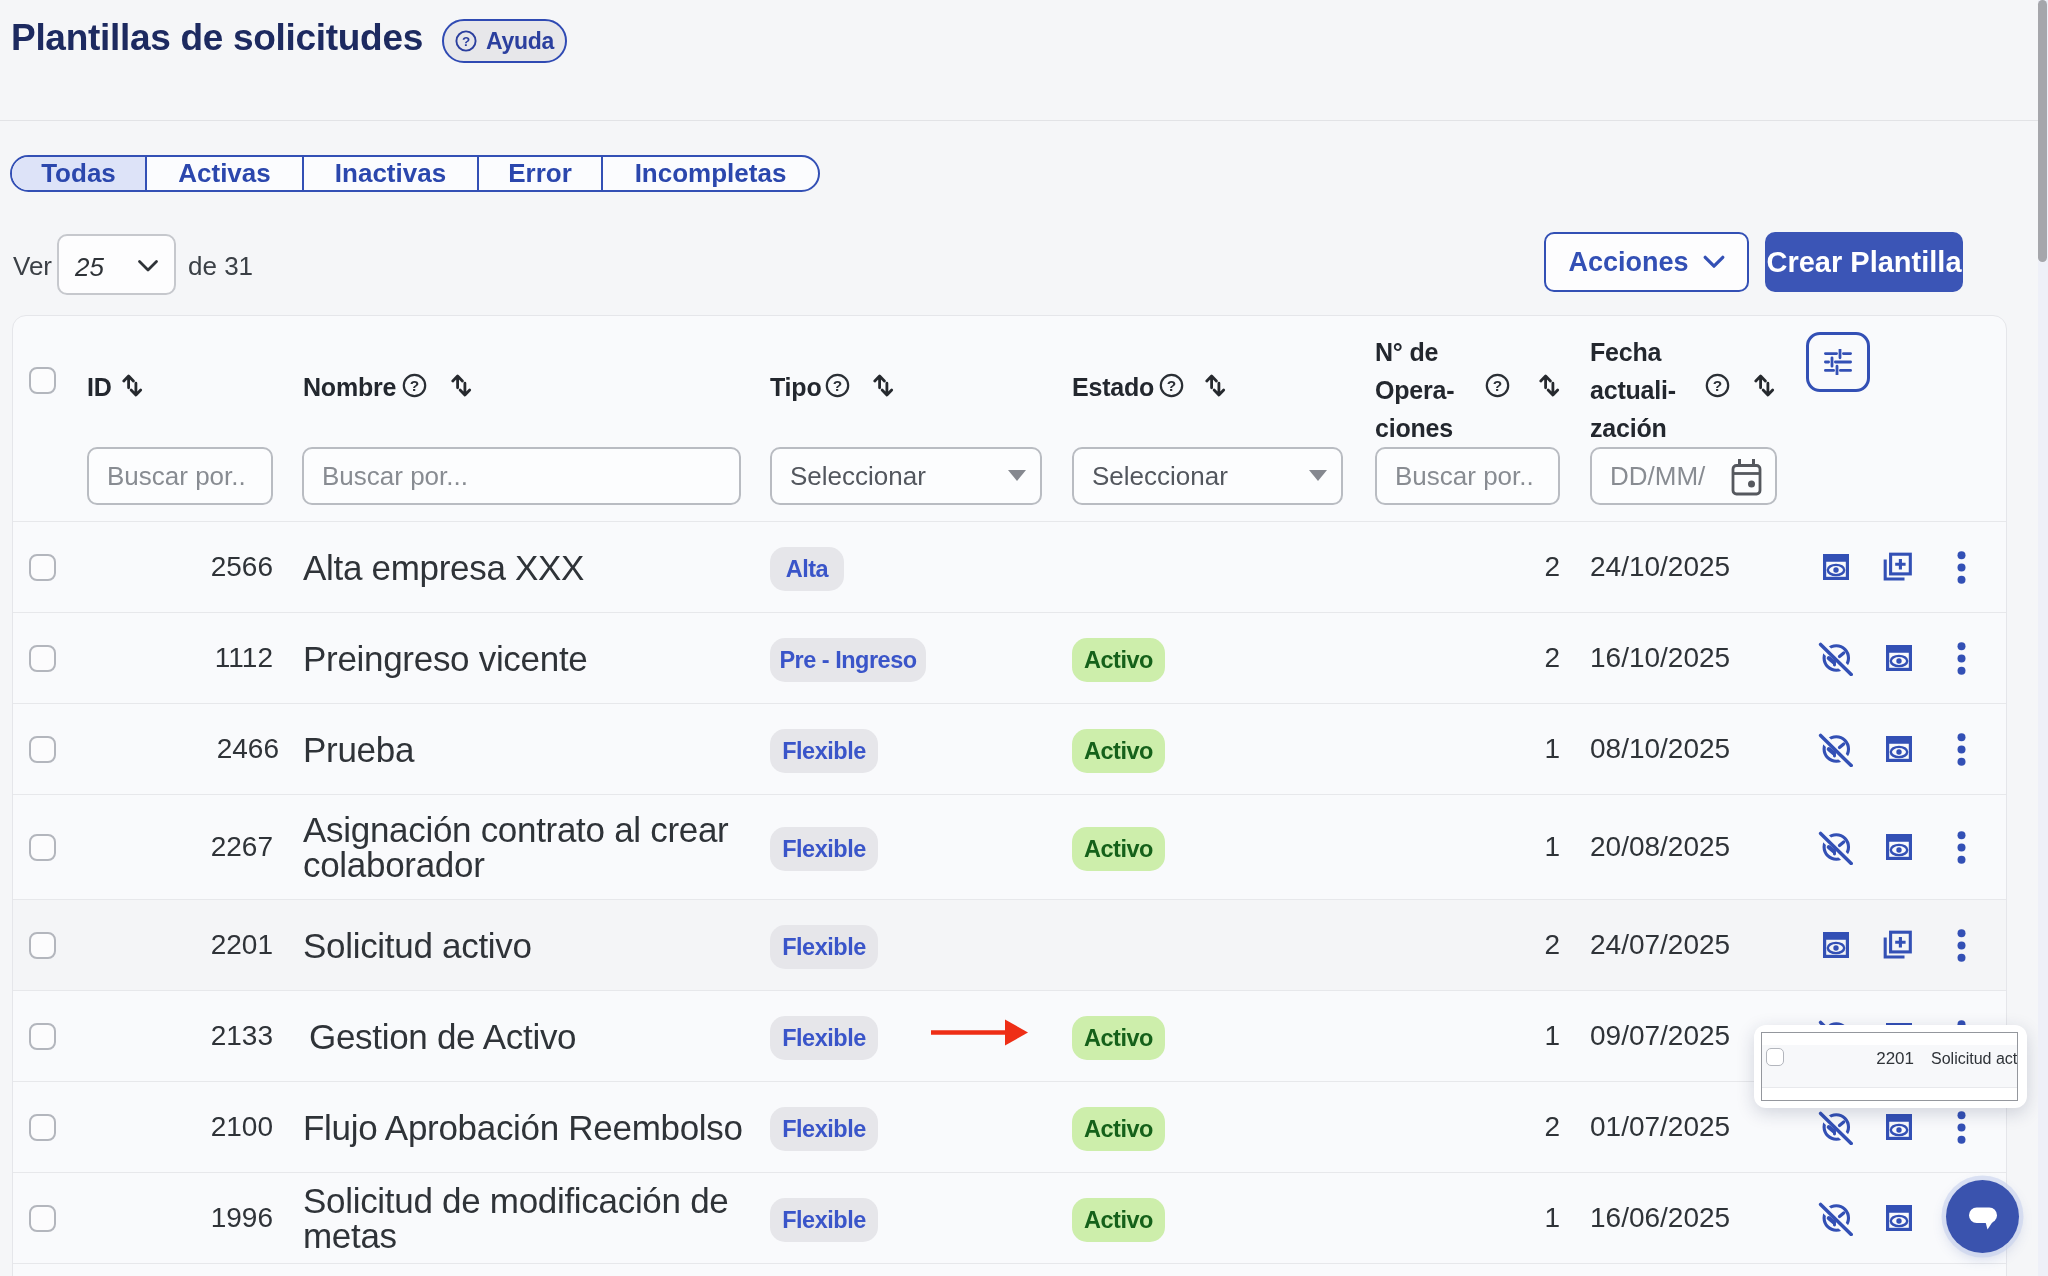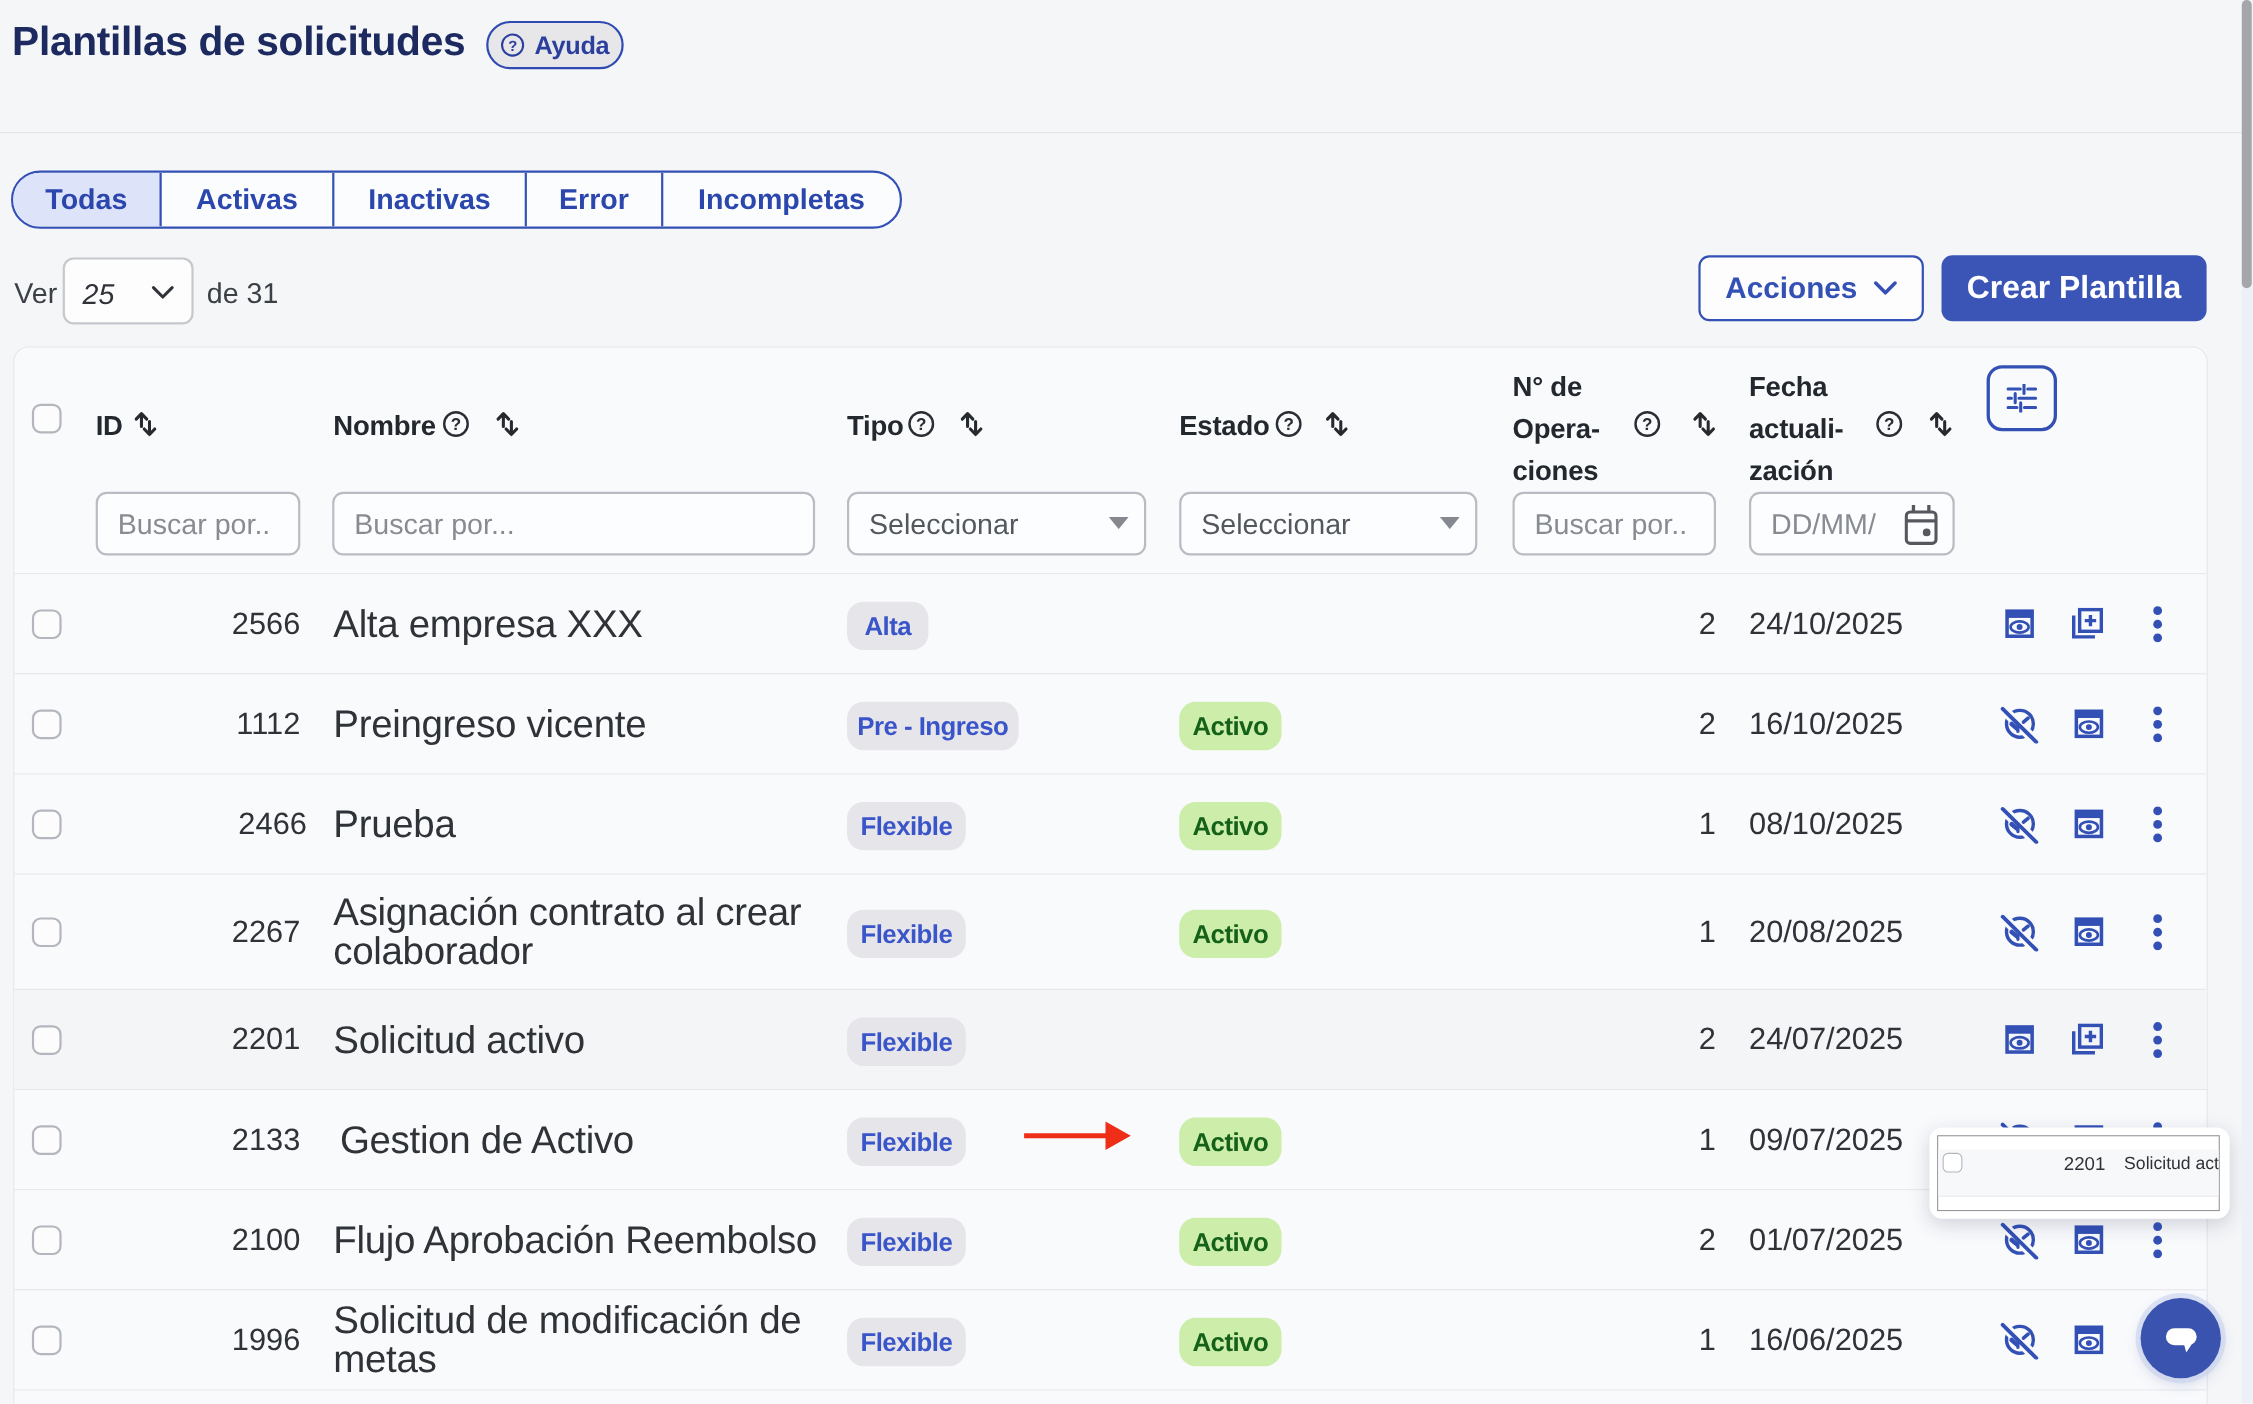--- a/index.html
+++ b/index.html
@@ -9,38 +9,38 @@
   .abs { position:absolute; }
 
   h1.title { position:absolute; left:11px; top:17px; font-size:37px; font-weight:bold;
     color:#1d2a60; letter-spacing:-0.3px; }
   .ayuda { position:absolute; left:442px; top:19px; width:125px; height:44px;
     border:2.3px solid #2f4ab3; border-radius:22px; background:#e7e7ea;
     display:flex; align-items:center; justify-content:center; gap:9px;
     color:#2b3f9e; font-size:23px; font-weight:bold; letter-spacing:-0.3px; }
   .topline { position:absolute; left:0; top:120px; width:2048px; height:1px; background:#e2e3e6; }
 
-  .tabs { position:absolute; left:10px; top:155px; height:53px; display:flex;
+  .tabs { position:absolute; left:10px; top:155px; height:37px; display:flex;
     border:2px solid #3350b5; border-radius:27px; overflow:hidden; background:#fbfcfe; }
   .tab { display:flex; align-items:center; justify-content:center;
     font-size:26px; font-weight:bold; color:#2b47ad; border-right:2px solid #3350b5; }
   .tab:last-child { border-right:none; }
   .tab.active { background:#dde3f8; }
 
   .ver-label { position:absolute; left:13px; top:251px; font-size:26px; color:#3b4046; }
   .ver-select { position:absolute; left:57px; top:234px; width:119px; height:61px;
     background:#fdfdfe; border:2px solid #c6c8cd; border-radius:10px; }
   .ver-select .v { position:absolute; left:16px; top:16px; font-size:26px; color:#2f3338;font-style:italic; }
   .de31 { position:absolute; left:188px; top:251px; font-size:26px; color:#3b4046; }
 
   .btn-acciones { position:absolute; left:1544px; top:232px; width:205px; height:60px;
     border:2px solid #3350b5; border-radius:10px; background:#fdfdfe;
     display:flex; align-items:center; justify-content:center; gap:14px;
     color:#3350b5; font-size:27px; font-weight:bold; }
-  .btn-crear { position:absolute; left:1765px; top:232px; width:241px; height:60px;
+  .btn-crear { position:absolute; left:1765px; top:232px; width:198px; height:60px;
     border-radius:10px; background:#3b55b6; display:flex; align-items:center;
     justify-content:center; color:#fff; font-size:29px; font-weight:bold; }
 
   .card { position:absolute; left:12px; top:315px; width:1995px; height:980px;
     background:#f9fafc; border:1.5px solid #e5e6ea; border-radius:14px; }
 
   .hcell { position:absolute; font-size:25px; font-weight:bold; color:#23272e; line-height:38px; letter-spacing:-0.2px; }
   .cb { position:absolute; width:27px; height:27px; border:2px solid #b3b6bd; border-radius:8px; background:#fcfcfd; }
 
   .sinput { position:absolute; top:131px; height:58px; border:2px solid #b9bcc2;

